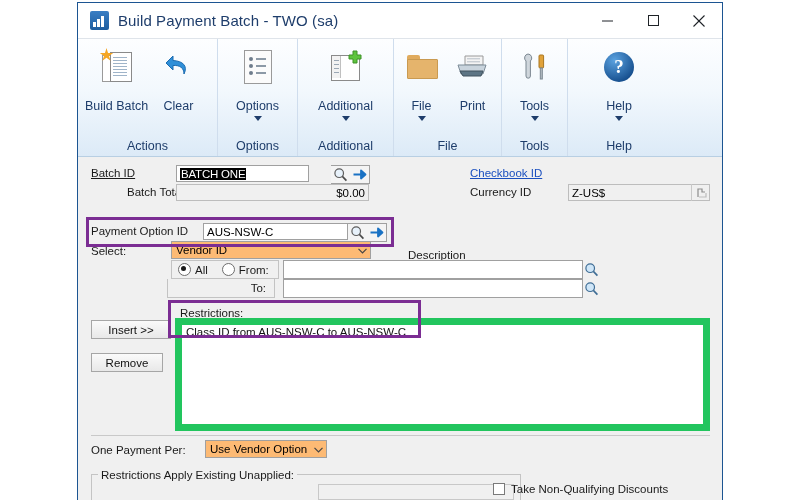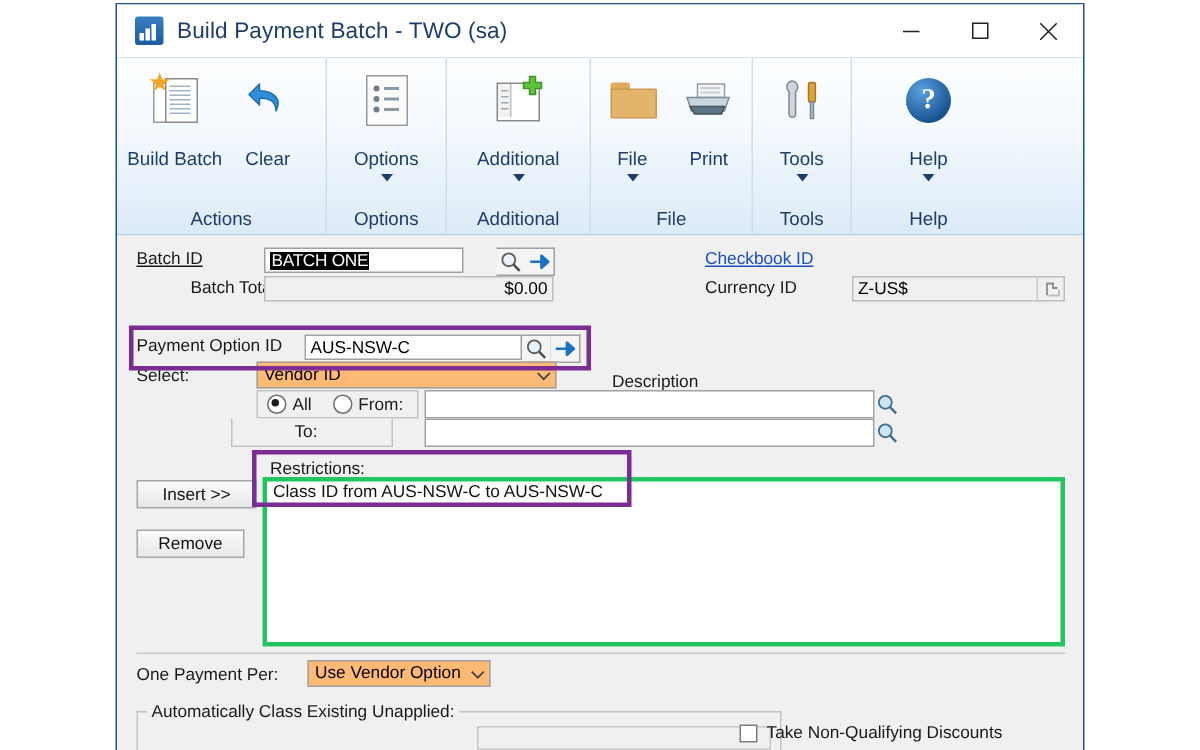--- a/index.html
+++ b/index.html
@@ -132,21 +132,21 @@
   }
   .radio.on::after{
     content:"";position:absolute;left:2px;top:2px;width:5px;height:5px;
     border-radius:50%;background:#1a1a1a;
   }
   .btn{
     background:linear-gradient(#fafafa,#e8e8e8);border:1px solid #a6a6a6;
     font-size:11.5px;display:flex;align-items:center;justify-content:center;
     box-sizing:border-box;color:#111;
   }
-  .listbox{background:#ffffff;border:3px solid #22c55e;box-sizing:border-box;}
+  .listbox{background:#ffffff;border:7px solid #22c55e;box-sizing:border-box;}
   .listrow{font-size:11.5px;padding:1px 4px;color:#111;}
   .purple{
     position:absolute;border:3px solid #7b2d93;box-sizing:border-box;
     pointer-events:none;
   }
   .checkbox{
     width:12px;height:12px;border:1px solid #7a7a7a;background:#ffffff;
     display:inline-block;box-sizing:border-box;
   }
   .hline{position:absolute;height:1px;background:#c9c9c9;}
@@ -392,21 +392,21 @@
     <div class="fld abs" style="left:205px;top:103px;width:300px;height:19px;">
       <span></span>
     </div>
     <div class="abs" style="left:505px;top:103px;width:17px;height:19px;display:flex;align-items:center;justify-content:center;">
       <svg class="lookup" viewBox="0 0 15 15">
         <circle cx="6.2" cy="6.2" r="4.3" fill="#cfe6f8" stroke="#3f6d95" stroke-width="1.2"></circle>
         <line x1="9.4" y1="9.4" x2="13.4" y2="13.6" stroke="#3f6d95" stroke-width="1.6"></line>
       </svg>
     </div>
 
-    <div class="abs" style="left:76px;top:122px;width:108px;height:19px;background:#f0f0f0;border:1px solid #c3c3c3;border-top:none;box-sizing:border-box;display:flex;align-items:center;justify-content:center;padding-right:8px;">
+    <div class="abs" style="left:89px;top:122px;width:108px;height:19px;background:#f0f0f0;border:1px solid #c3c3c3;border-top:none;box-sizing:border-box;display:flex;align-items:center;justify-content:flex-end;padding-right:8px;">
       <span class="lbl">To:</span>
     </div>
     <div class="fld abs" style="left:205px;top:122px;width:300px;height:19px;">
       <span></span>
     </div>
     <div class="abs" style="left:505px;top:122px;width:17px;height:19px;display:flex;align-items:center;justify-content:center;">
       <svg class="lookup" viewBox="0 0 15 15">
         <circle cx="6.2" cy="6.2" r="4.3" fill="#cfe6f8" stroke="#3f6d95" stroke-width="1.2"></circle>
         <line x1="9.4" y1="9.4" x2="13.4" y2="13.6" stroke="#3f6d95" stroke-width="1.6"></line>
       </svg>
@@ -428,21 +428,21 @@
     <div class="hline" style="left:13px;top:278px;width:619px;"></div>
     <div class="lbl abs" style="left:13px;top:287px;">One Payment Per:</div>
     <div class="dropdown abs" style="left:127px;top:283px;width:122px;">
       <span>Use Vendor Option</span>
       <svg class="dcaret" viewBox="0 0 11 11">
         <path d="M1.5 3.8 L5.5 7.8 L9.5 3.8" fill="none" stroke="#444" stroke-width="1.2"></path>
       </svg>
     </div>
 
     <div class="abs" style="left:13px;top:317px;width:430px;height:29px;border:1px solid #c4c4c4;border-bottom:none;box-sizing:border-box;"></div>
-    <div class="lbl abs" style="left:20px;top:312px;background:#f0f0f0;padding:0 3px;">Automatically Class Existing Unapplied:</div>
+    <div class="lbl abs" style="left:20px;top:312px;background:#f0f0f0;padding:0 3px;">Restrictions Apply Existing Unapplied:</div>
     <div class="fld flat abs" style="left:240px;top:327px;width:196px;height:16px;">
       <span></span>
     </div>
 
     <div class="abs" style="left:415px;top:326px;display:flex;align-items:center;">
       <span class="checkbox"></span>
       <span class="lbl" style="margin-left:6px;">Take Non-Qualifying Discounts</span>
     </div>
 
     <div class="purple" style="left:8px;top:60px;width:308px;height:30px;"></div>

